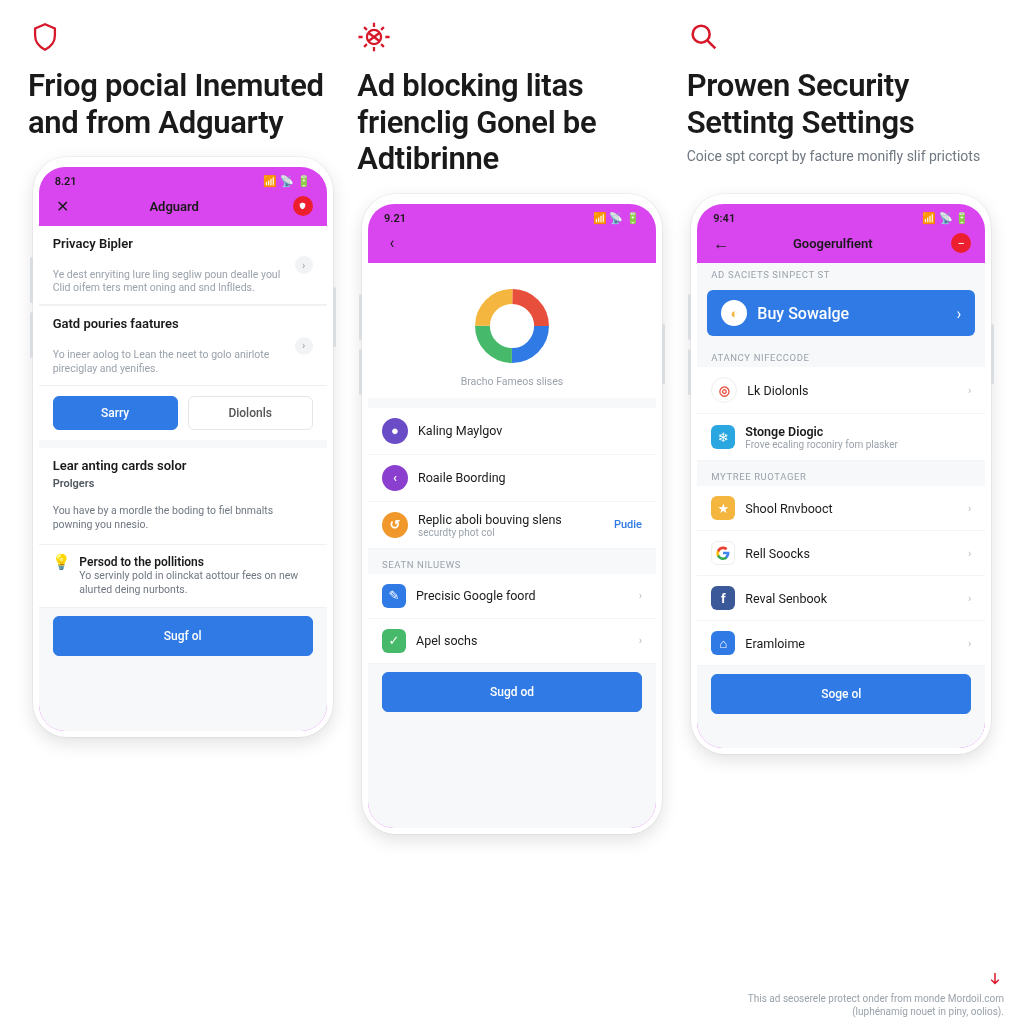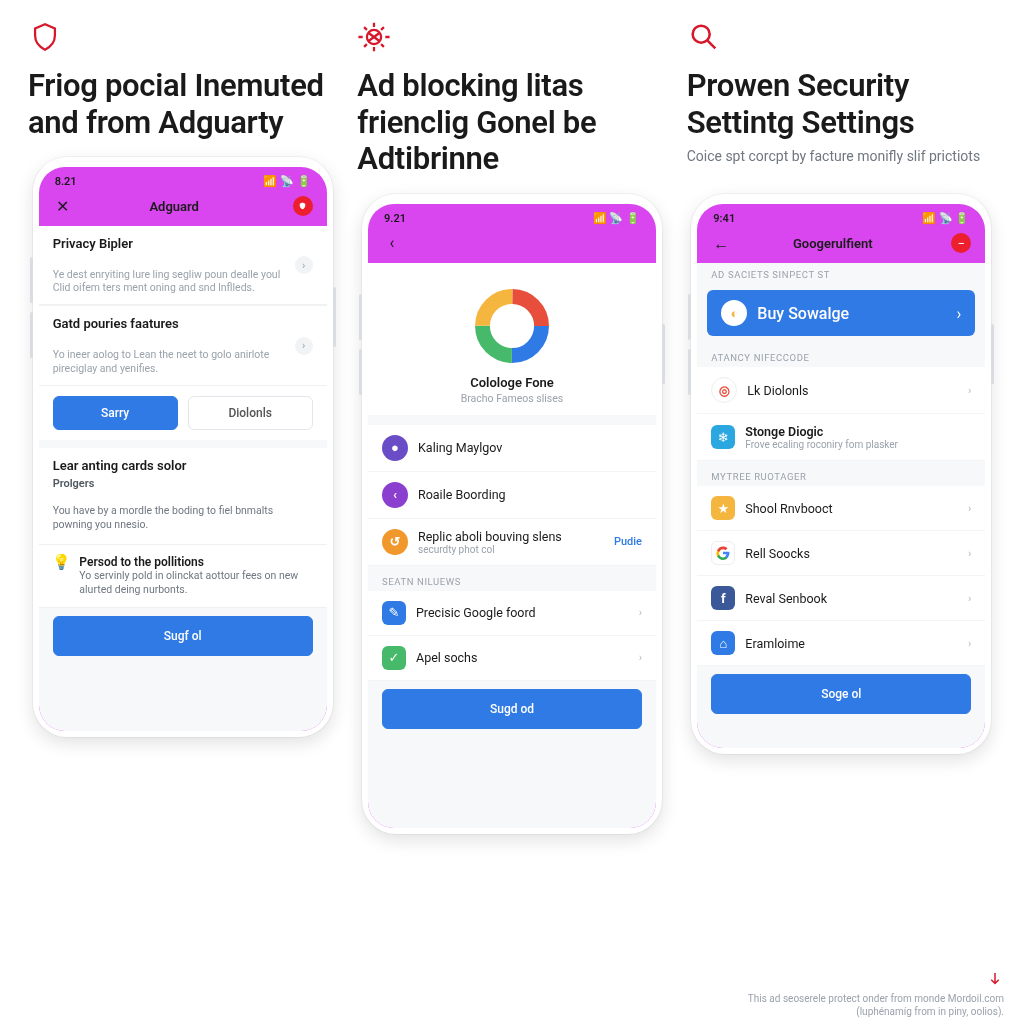--- a/index.html
+++ b/index.html
@@ -274,21 +274,20 @@
         <div class="content">
           <div class="donut-wrap section-white">
             <div class="donut">
               <svg viewBox="0 0 42 42">
                 <circle cx="21" cy="21" r="15.9" fill="none" stroke="#e84e3c" stroke-width="8" stroke-dasharray="25 75" stroke-dashoffset="25"></circle>
                 <circle cx="21" cy="21" r="15.9" fill="none" stroke="#2f7ae5" stroke-width="8" stroke-dasharray="25 75" stroke-dashoffset="0"></circle>
                 <circle cx="21" cy="21" r="15.9" fill="none" stroke="#46b96a" stroke-width="8" stroke-dasharray="25 75" stroke-dashoffset="-25"></circle>
                 <circle cx="21" cy="21" r="15.9" fill="none" stroke="#f4b63e" stroke-width="8" stroke-dasharray="25 75" stroke-dashoffset="-50"></circle>
               </svg>
             </div>
-            <div class="donut-title">Colologe Fone</div>
             <div class="donut-sub">Bracho Fameos slises</div>
           </div>
 
           <div style="height:10px;background:#f7f8fa"></div>
 
           <div class="list-item">
             <div class="icon-circle" style="background:#6a4cc6">●</div>
             <div class="lbl">Kaling Maylgov</div>
           </div>
           <div class="list-item">
@@ -410,14 +409,14 @@
     </div>
   </div>
 
 </div>
 
 <div class="footer-note">
   <svg width="18" height="18" viewBox="0 0 24 24" fill="none" stroke="#d7182a" stroke-width="2">
       <path d="M12 4v14M7 13l5 5 5-5"></path>
     </svg>
   <div>This ad seoserele protect onder from monde Mordoil.com</div>
-  <div>(luphénamíg from in piny, oolios).</div>
+  <div>(luphénamíg nouet in piny, oolios).</div>
 </div>
 
 </body></html>

